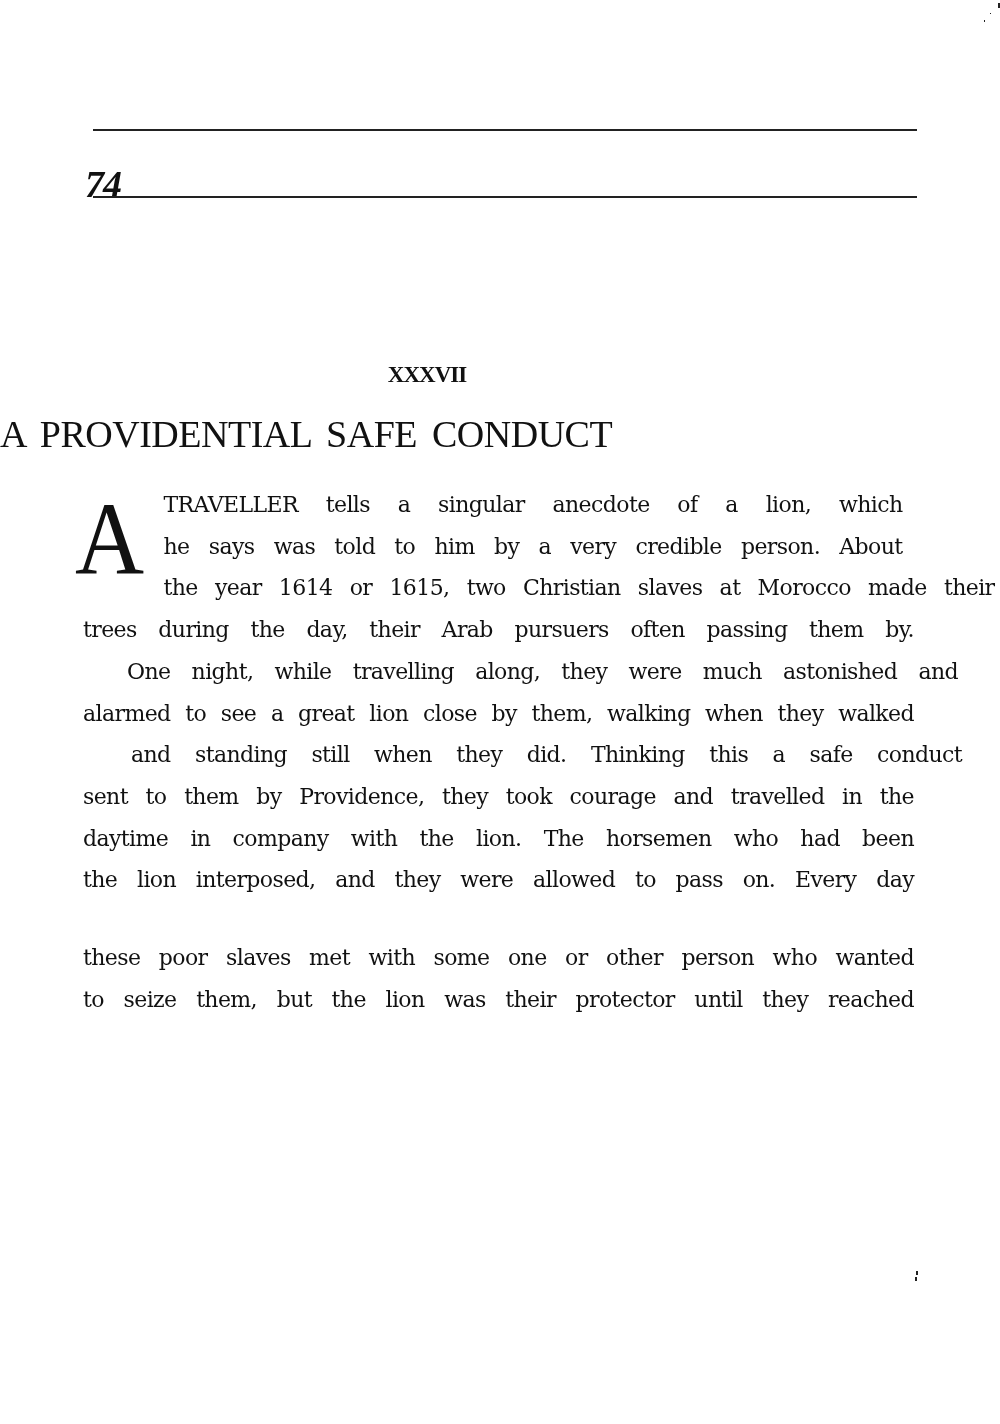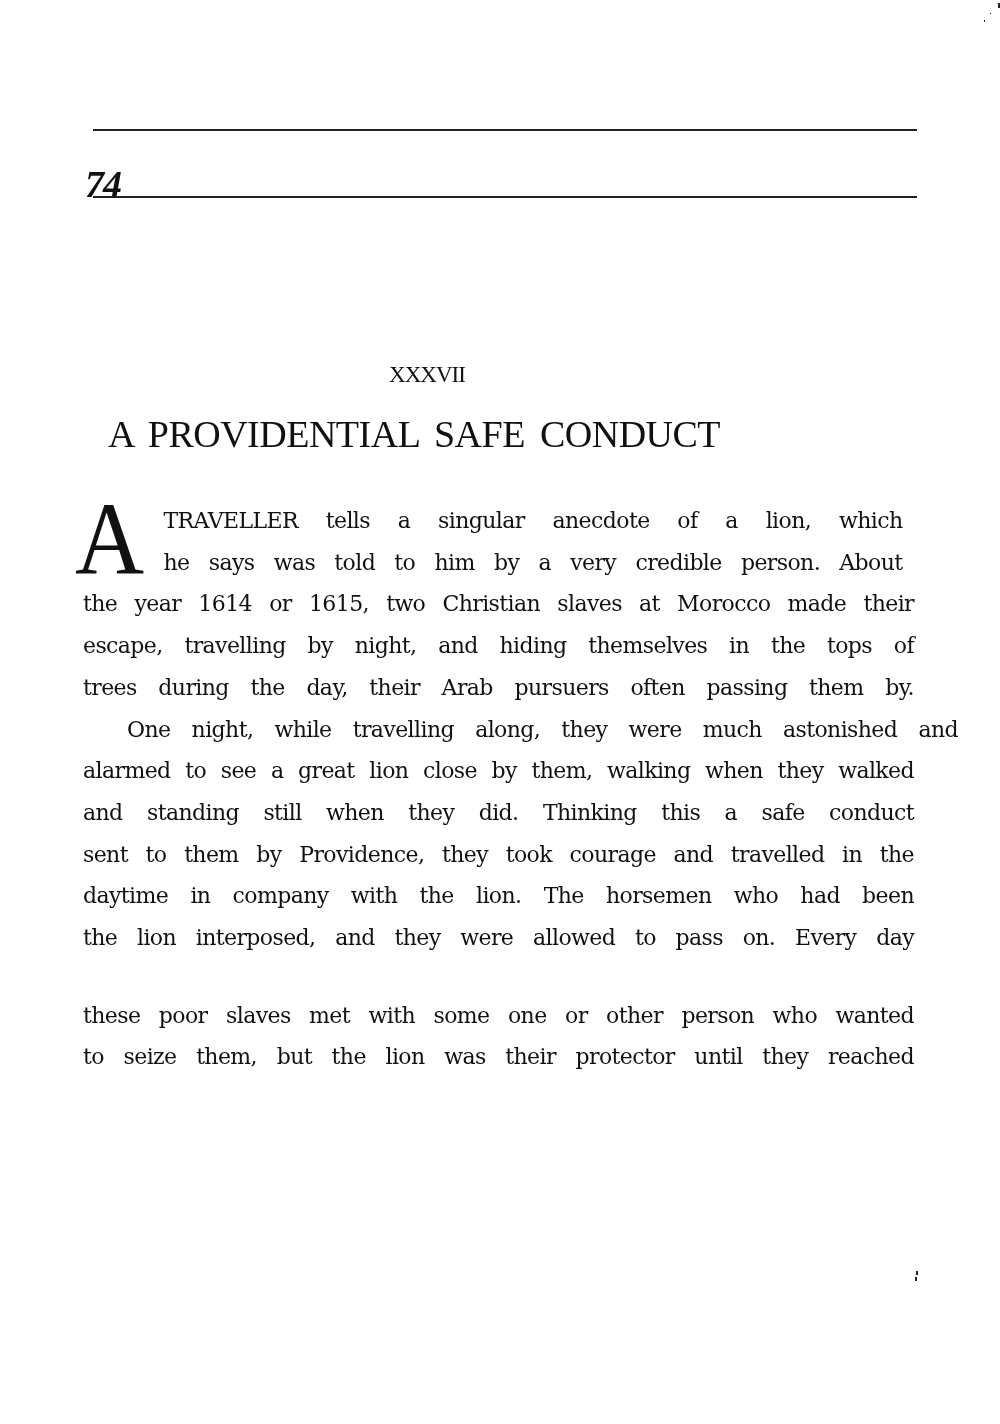--- a/index.html
+++ b/index.html
@@ -55,33 +55,32 @@
       white-space: nowrap;
     }
 
     .chapter-number {
       position: absolute;
       top: 362px;
       left: 0;
       width: 860px;
       text-align: center;
       font-family: "Liberation Serif", serif;
-      font-weight: normal;
+      font-weight: bold;
       font-size: 23px;
       letter-spacing: -1px;
       padding-left: 0;
     }
     .chapter-number span { position: relative; left: -3px; }
 
     .chapter-title {
       position: absolute;
       top: 412px;
       left: 0;
       width: 828px;
-      text-align: center;
       font-family: "Liberation Serif", serif;
       font-size: 38px;
       letter-spacing: -0.5px;
       word-spacing: 6px;
     }
 
     .body-text {
       position: absolute;
       top: 484px;
       left: 83px;
@@ -138,28 +137,27 @@
 <div class="rule bottom"></div>
 
 <div class="chapter-number">
   <span>XXXVII</span>
 </div>
 
 <div class="chapter-title">A PROVIDENTIAL SAFE CONDUCT</div>
 
 <div class="body-text">
   <span class="drop-cap">A</span>
-  <span class="line" style="display: block; white-space: nowrap; word-spacing: 21.418px; text-align-last: left; margin-top: 16px;">TRAVELLER tells a singular anecdote of a lion, which</span>
+  <span class="line" style="display: block; white-space: nowrap; word-spacing: 21.418px; text-align-last: left;">TRAVELLER tells a singular anecdote of a lion, which</span>
   <span class="line" style="display: block; white-space: nowrap; word-spacing: 12.8253px; text-align-last: left;">he says was told to him by a very credible person.  About</span>
   <span class="line" style="display: block; white-space: nowrap; word-spacing: 10.8253px; text-align-last: left;">the year 1614 or 1615, two Christian slaves at Morocco made their</span>
-  <span class="line" style="display: block; white-space: nowrap; word-spacing: 15.4125px; text-align-last: left;">escape, travelling by night, and hiding themselves in the tops of</span>
   <span class="line" style="display: block; white-space: nowrap; word-spacing: 15.2797px; text-align-last: left;">trees during the day, their Arab pursuers often passing them by.</span>
   <span class="line" style="display: block; white-space: nowrap; word-spacing: 14.7691px; text-align-last: left; margin-left: 44px;">One night, while travelling along, they were much astonished and</span>
   <span class="line" style="display: block; white-space: nowrap; word-spacing: 8.24609px; text-align-last: left;">alarmed to see a great lion close by them, walking when they walked</span>
-  <span class="line" style="display: block; white-space: nowrap; word-spacing: 18.0188px; text-align-last: left;">and standing still when they did.  Thinking this a safe conduct</span>
+  <span class="line" style="display: block; white-space: nowrap; word-spacing: 18.0188px; text-align-last: left; margin-left: 48px;">and standing still when they did.  Thinking this a safe conduct</span>
   <span class="line" style="display: block; white-space: nowrap; word-spacing: 11.267px; text-align-last: left;">sent to them by Providence, they took courage and travelled in the</span>
   <span class="line" style="display: block; white-space: nowrap; word-spacing: 15.8203px; text-align-last: left;">daytime in company with the lion.  The horsemen who had been</span>
   <span class="line" style="display: block; white-space: nowrap; word-spacing: 13.3381px; text-align-last: left;">the lion interposed, and they were allowed to pass on.  Every day</span>
   <span class="line" style="display: block; white-space: nowrap; word-spacing: 12.0938px; text-align-last: left; margin-top: 36px;">these poor slaves met with some one or other person who wanted</span>
   <span class="line" style="display: block; white-space: nowrap; word-spacing: 13.2486px; text-align-last: left;">to seize them, but the lion was their protector until they reached</span>
 </div>
 
 <div class="scan-mark mark-1"></div>
 <div class="scan-mark mark-2"></div>
 <div class="scan-mark mark-3"></div>

